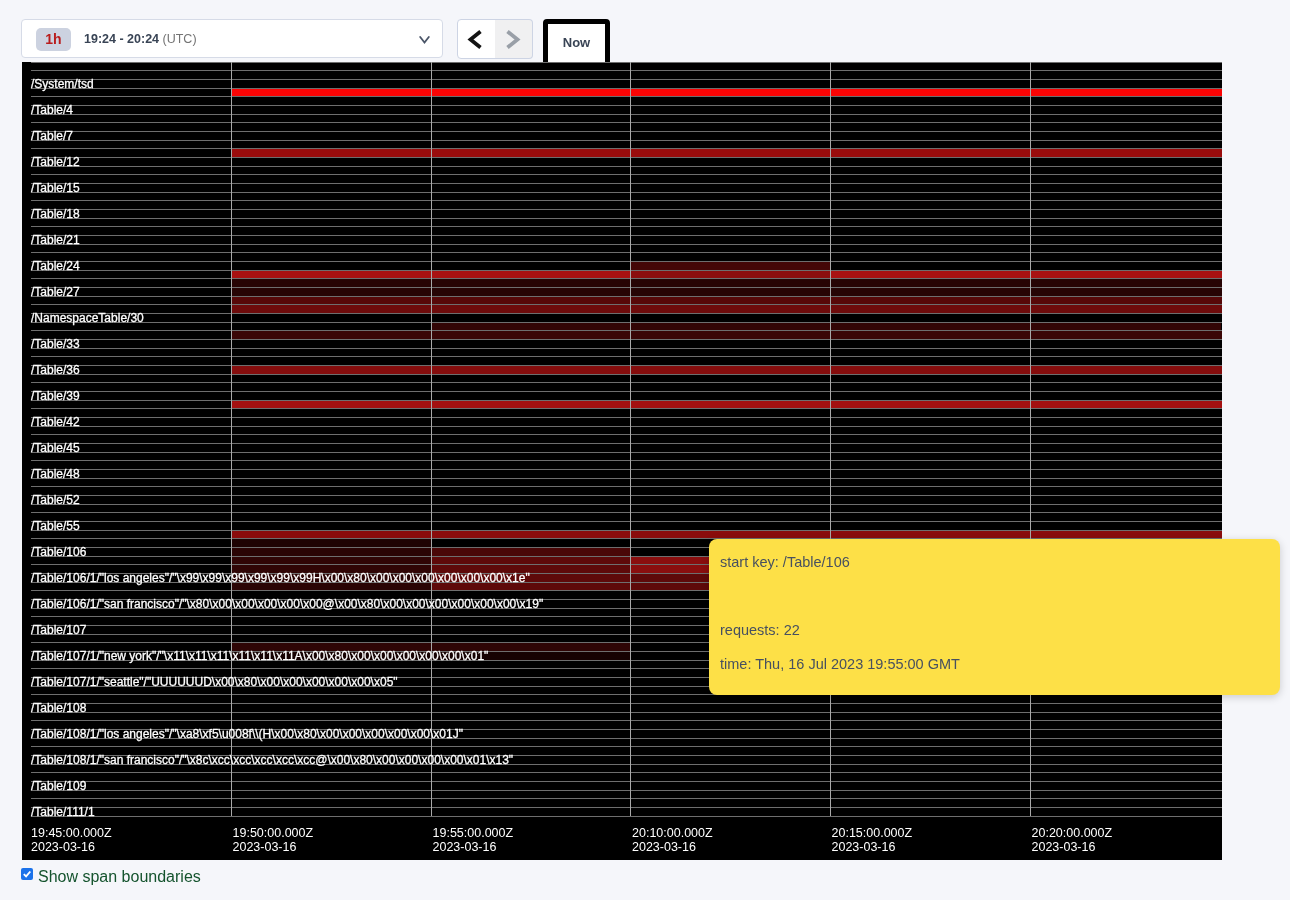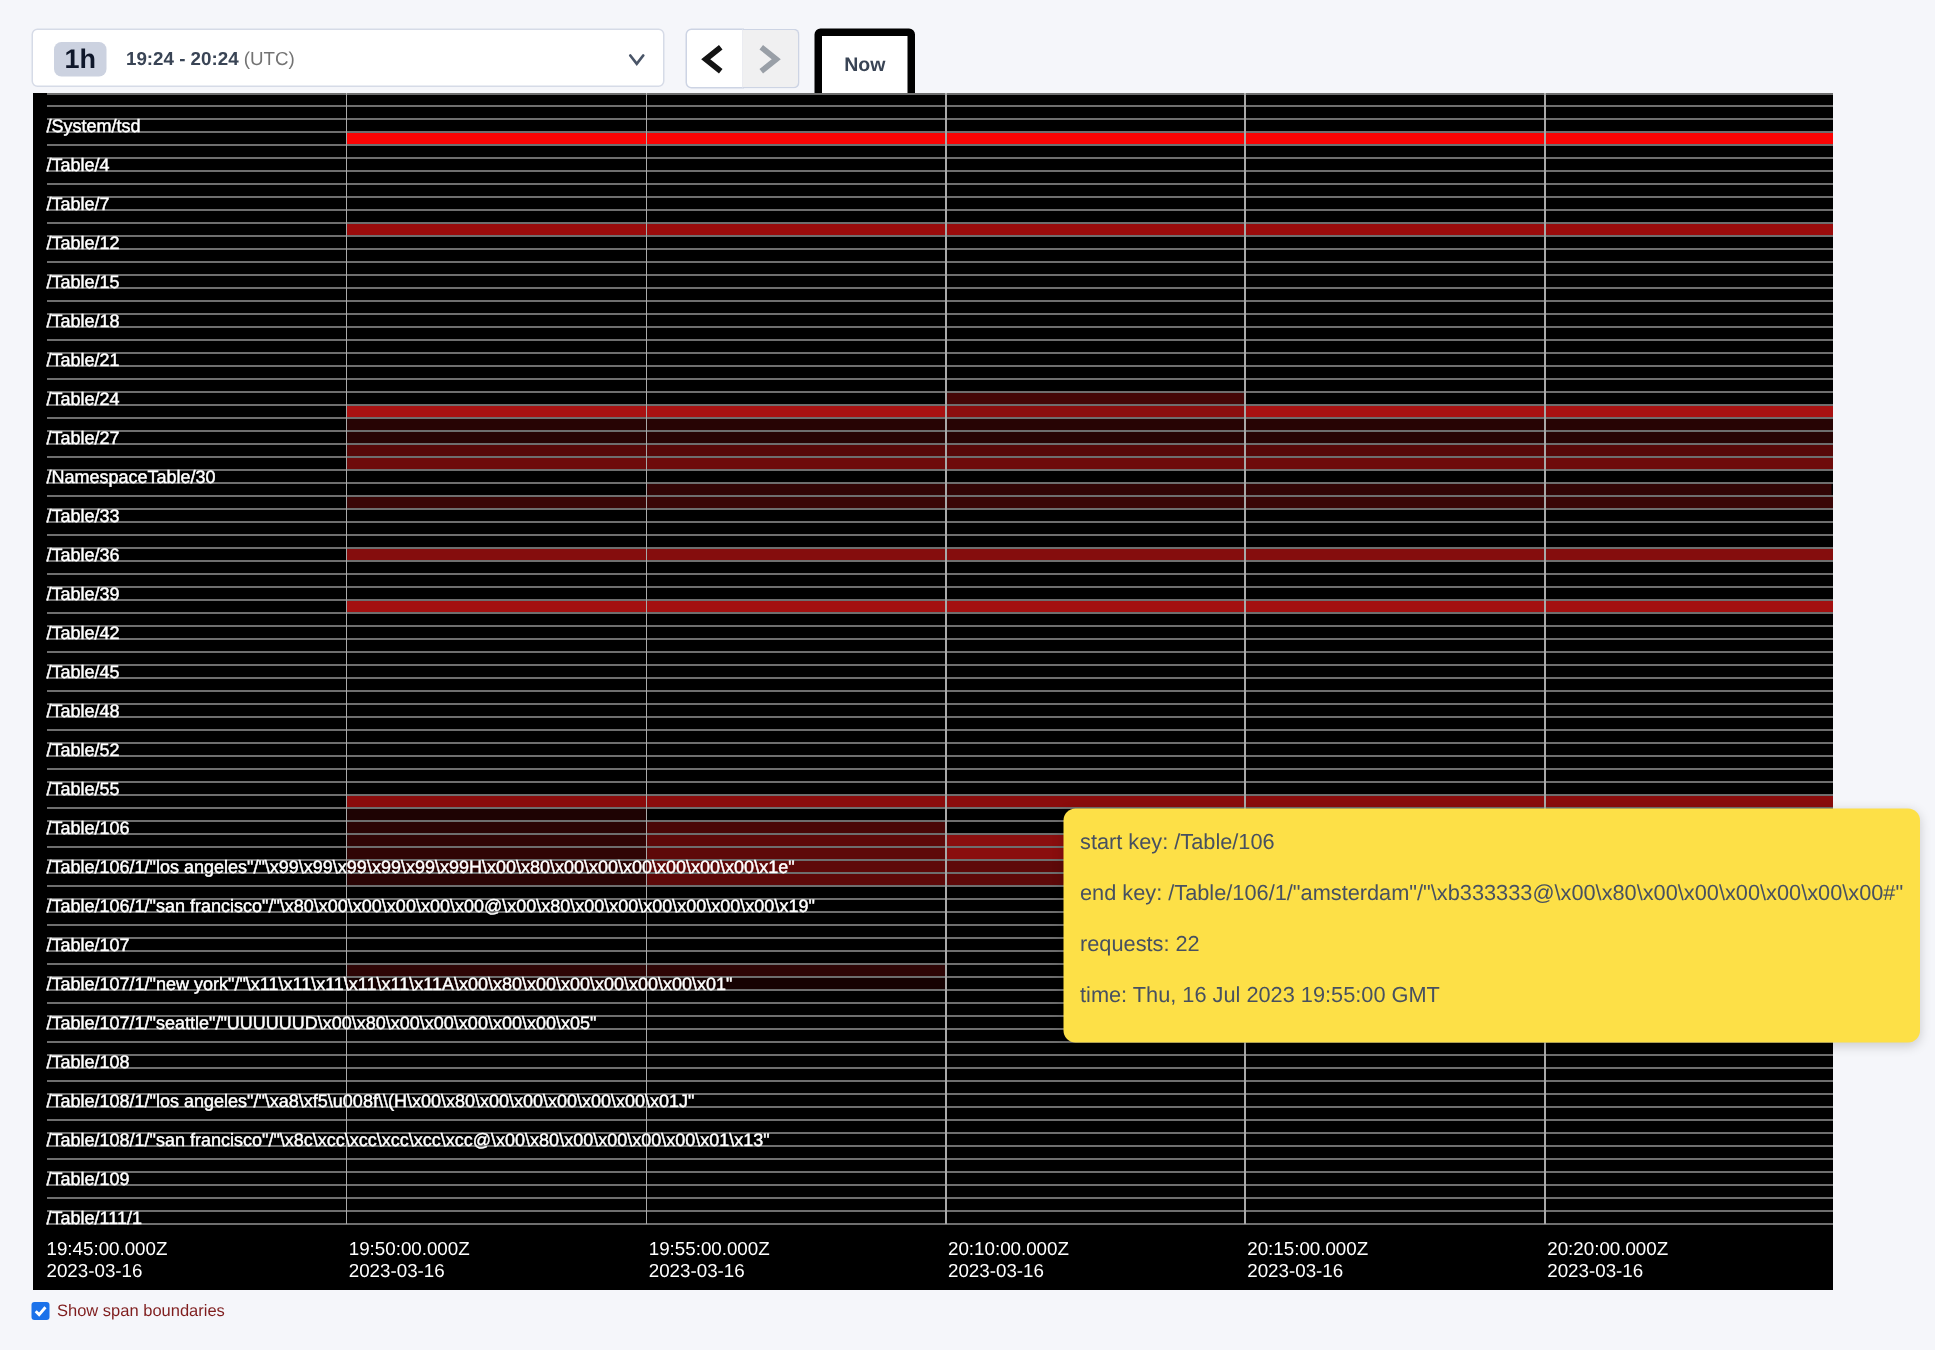--- a/index.html
+++ b/index.html
@@ -1,20 +1,20 @@
 <!DOCTYPE html>
 <html><head><meta charset="utf-8"><style>
   html,body{margin:0;padding:0;width:1290px;height:900px;background:#f5f6fa;
     font-family:"Liberation Sans",sans-serif;overflow:hidden;position:relative}
   .abs{position:absolute}
 </style></head>
 <body>
 
 <div class="abs" style="left:21px;top:19px;width:420px;height:37px;background:#fff;border:1px solid #d6dbe7;border-radius:4px"></div>
-<div class="abs" style="left:36px;top:28px;width:35px;height:23px;background:#ccd2e0;border-radius:5px;color:#0f172a;font-size:18px;font-weight:bold;text-align:center;line-height:23px">1h</div>
+<div class="abs" style="left:36px;top:28px;width:35px;height:23px;background:#ccd2e0;border-radius:5px;color:#b91c1c;font-size:14px;font-weight:bold;text-align:center;line-height:23px">1h</div>
 <div class="abs" style="left:84px;top:32px;font-size:12.5px;color:#394455"><b>19:24 - 20:24</b> <span style="color:#737373">(UTC)</span></div>
 <svg class="abs" style="left:419px;top:35px" width="11" height="10" viewBox="0 0 11 10">
     <path d="M1.2 2 L5.5 7.6 L9.8 2" stroke="#4a5568" stroke-width="1.8" fill="none" stroke-linecap="round"></path>
   </svg>
 
 <div class="abs" style="left:457px;top:19px;width:37px;height:38px;background:#fff;border:1px solid #cdd4e4;border-radius:4px 0 0 4px"></div>
 <div class="abs" style="left:495px;top:19px;width:37px;height:38px;background:#f0f0f1;border:1px solid #cdd4e4;border-left:none;border-radius:0 4px 4px 0"></div>
 <svg class="abs" style="left:467px;top:29px" width="17" height="21" viewBox="0 0 17 21">
     <path d="M13.5 2.5 L3.5 10.5 L13.5 18.5" stroke="#141414" stroke-width="3.8" fill="none"></path>
   </svg>
@@ -89,21 +89,20 @@
 <text x="610" y="774.5" font-family="Liberation Sans, sans-serif" font-size="12.5" fill="#fff">20:10:00.000Z</text>
 <text x="610" y="789" font-family="Liberation Sans, sans-serif" font-size="12.5" fill="#fff">2023-03-16</text>
 <text x="809.5" y="774.5" font-family="Liberation Sans, sans-serif" font-size="12.5" fill="#fff">20:15:00.000Z</text>
 <text x="809.5" y="789" font-family="Liberation Sans, sans-serif" font-size="12.5" fill="#fff">2023-03-16</text>
 <text x="1009.5" y="774.5" font-family="Liberation Sans, sans-serif" font-size="12.5" fill="#fff">20:20:00.000Z</text>
 <text x="1009.5" y="789" font-family="Liberation Sans, sans-serif" font-size="12.5" fill="#fff">2023-03-16</text>
 </svg>
 
 <div class="abs" style="left:709px;top:539px;width:571px;height:156px;background:#fde047;border-radius:8px;box-shadow:0 2px 8px rgba(0,0,0,.18);color:#475060;font-size:14.5px">
   <div class="abs" style="left:11px;top:15px">start key: /Table/106</div>
-  <div class="abs" style="left:11px;top:49px">end key: /Table/106/1/"amsterdam"/"\xb333333@\x00\x80\x00\x00\x00\x00\x00\x00#"</div>
   <div class="abs" style="left:11px;top:83px">requests: 22</div>
   <div class="abs" style="left:11px;top:117px">time: Thu, 16 Jul 2023 19:55:00 GMT</div>
 </div>
 
 <div class="abs" style="left:21px;top:868px;width:12px;height:12px;background:#1b72ea;border-radius:2px"></div>
 <svg class="abs" style="left:22px;top:869px" width="10" height="10" viewBox="0 0 10 10">
     <path d="M1.8 5.1 L4.1 7.4 L8.3 2.5" stroke="#fff" stroke-width="1.9" fill="none"></path>
   </svg>
-<div class="abs" style="left:38px;top:868px;font-size:11px;color:#7f1d1d">Show span boundaries</div>
+<div class="abs" style="left:38px;top:868px;font-size:16px;color:#14532d">Show span boundaries</div>
 </body></html>

